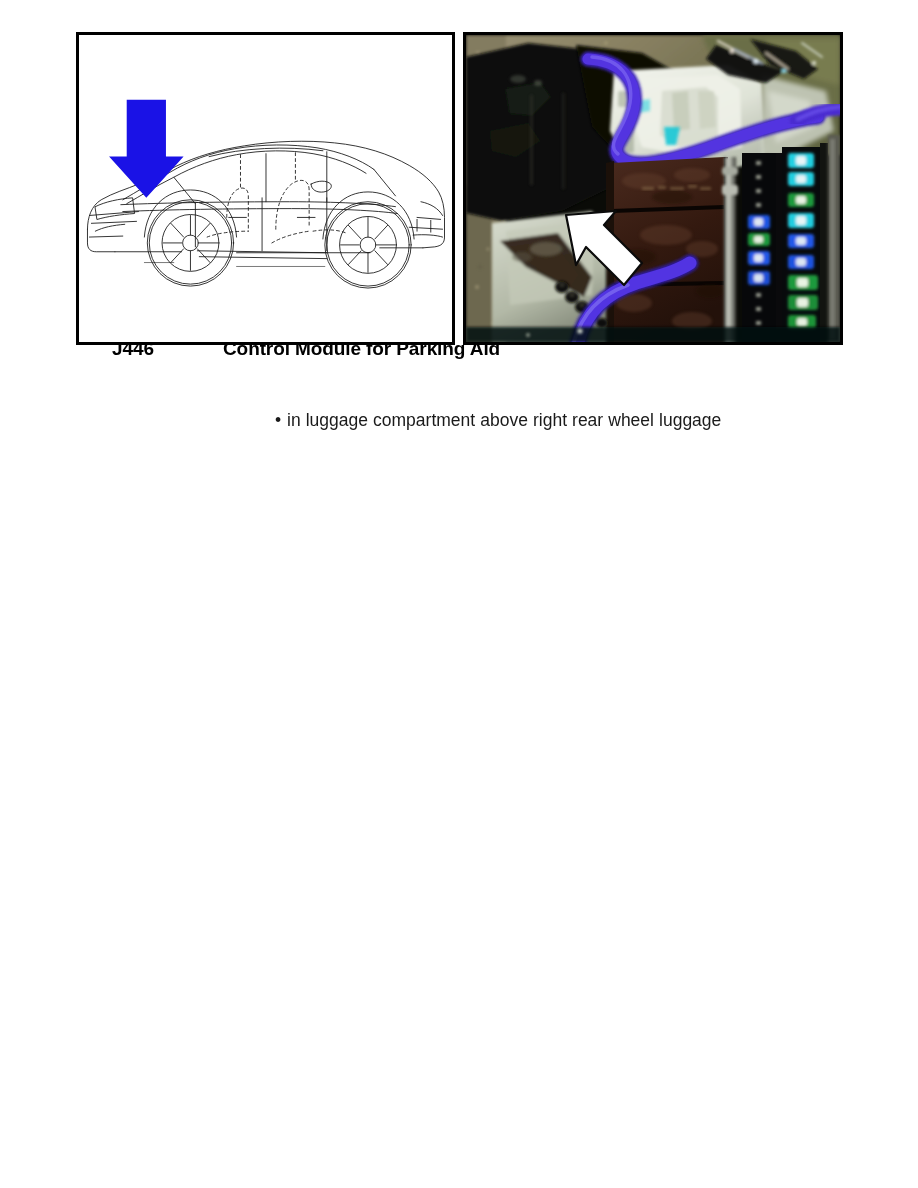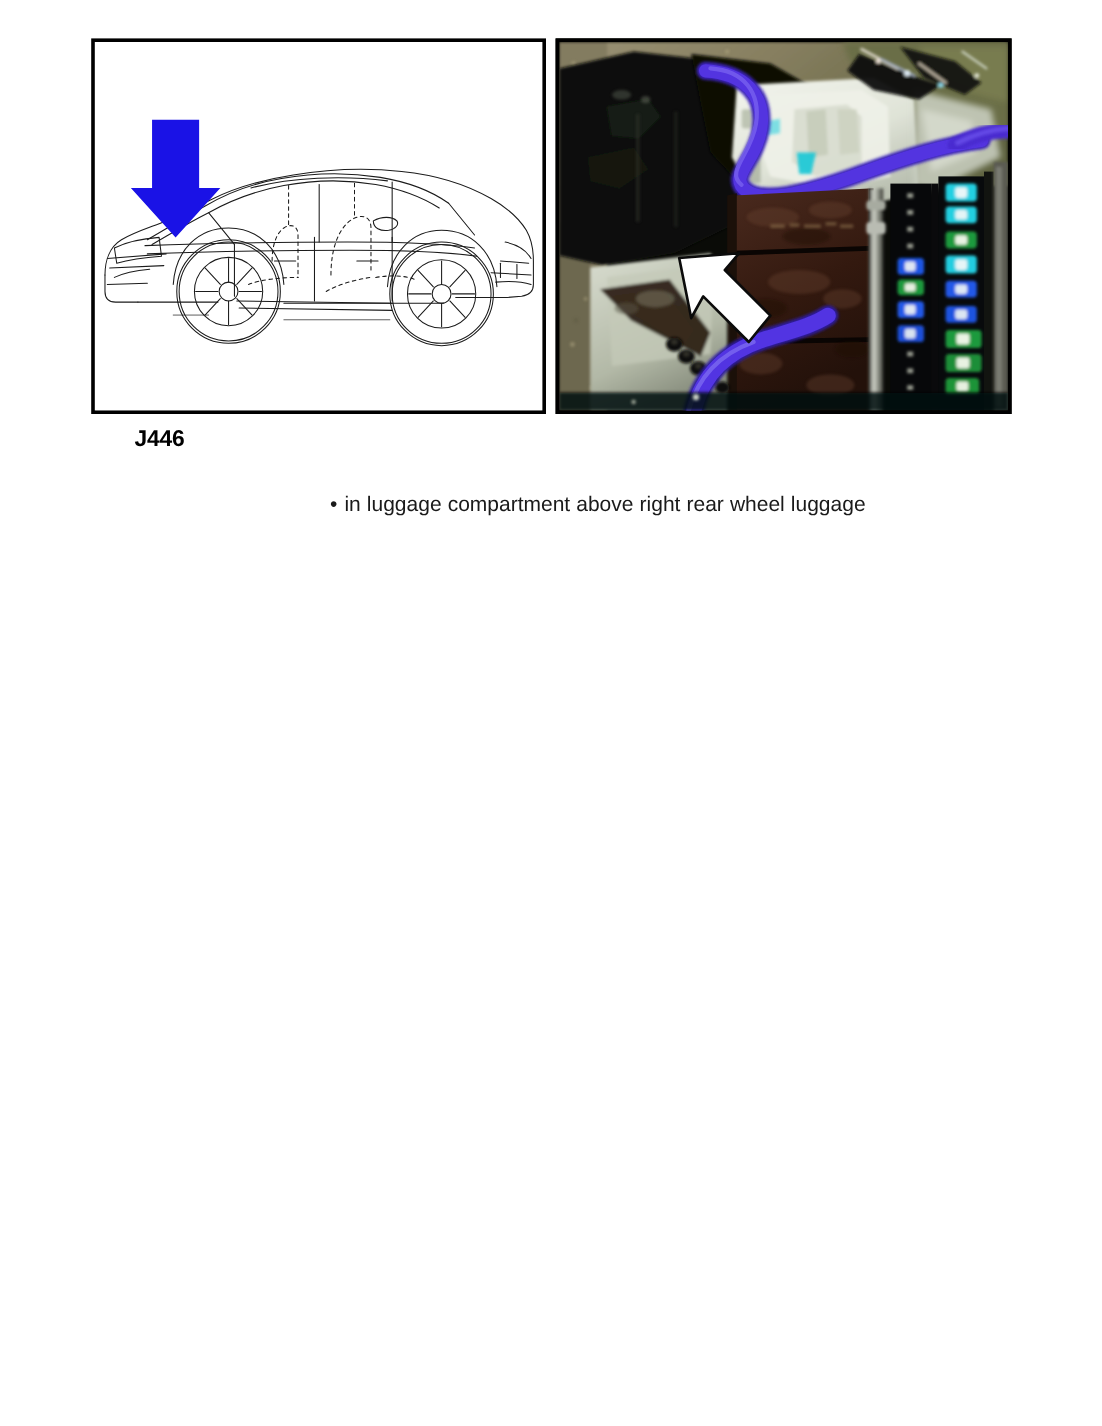--- a/index.html
+++ b/index.html
@@ -67,21 +67,21 @@
     top: 0;
     width: 100%;
     height: 100%;
     display: block;
   }
 
   
   #caption-row {
     position: absolute;
     left: 0;
-    top: 356px;
+    top: 338px;
     width: 774px;
     height: 28px;
     white-space: nowrap;
   }
   #caption-code {
     position: absolute;
     left: 112px;
     top: 0;
     font-size: 19px;
     font-weight: bold;
@@ -542,20 +542,21 @@
 
       <g>
         <path d="M100 180 L150 176 L138 190 L176 228 L158 250 L120 212 L110 230 Z" fill="#ffffff" stroke="#0b0b0b" stroke-width="2.2" stroke-linejoin="round"></path>
       </g>
     </svg>
   </div>
 </div>
 
 <div id="caption-row">
   <span id="caption-code">J446</span>
+  <span id="caption-title">Control Module for Parking Aid</span>
 </div>
 
 <div id="note-block">
   <div id="note-item">
     <span id="note-bullet">•</span>
     <span id="note-text">in luggage compartment above right rear wheel luggage</span>
   </div>
 </div>
 
 </body></html>

